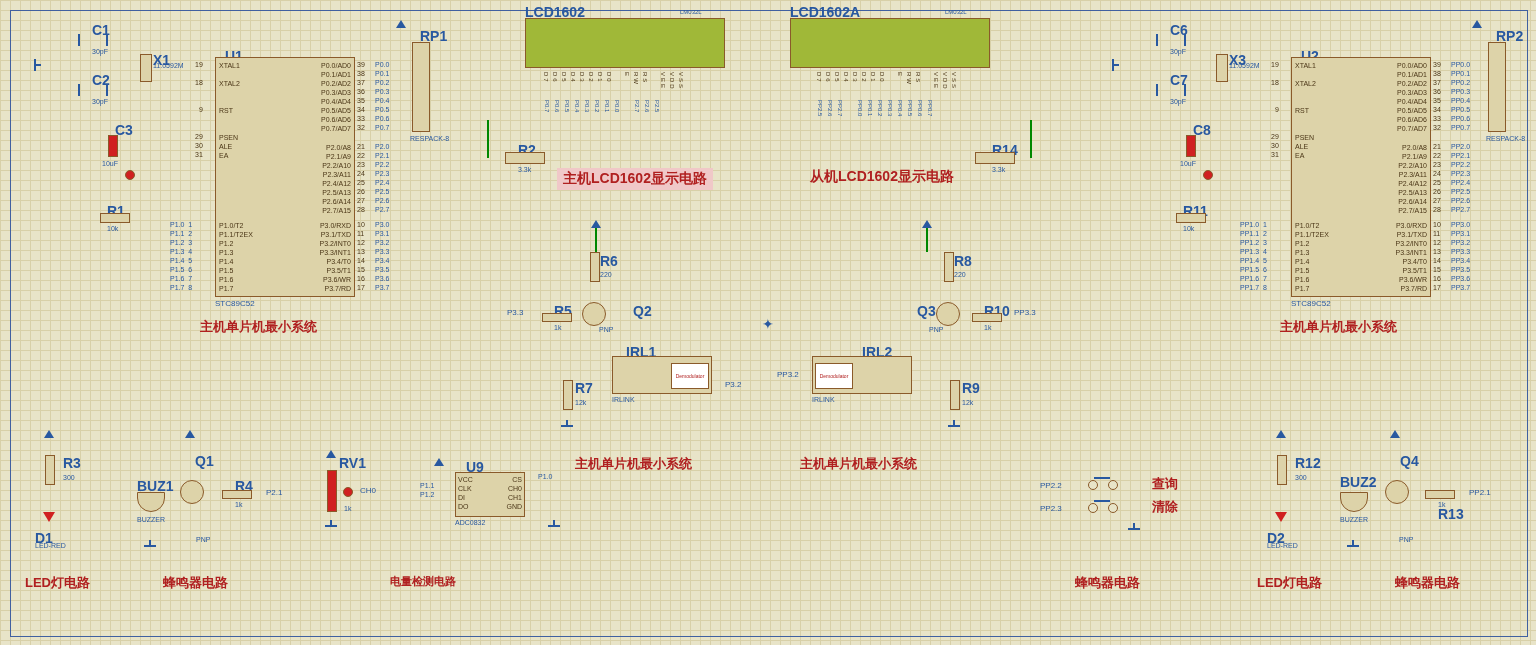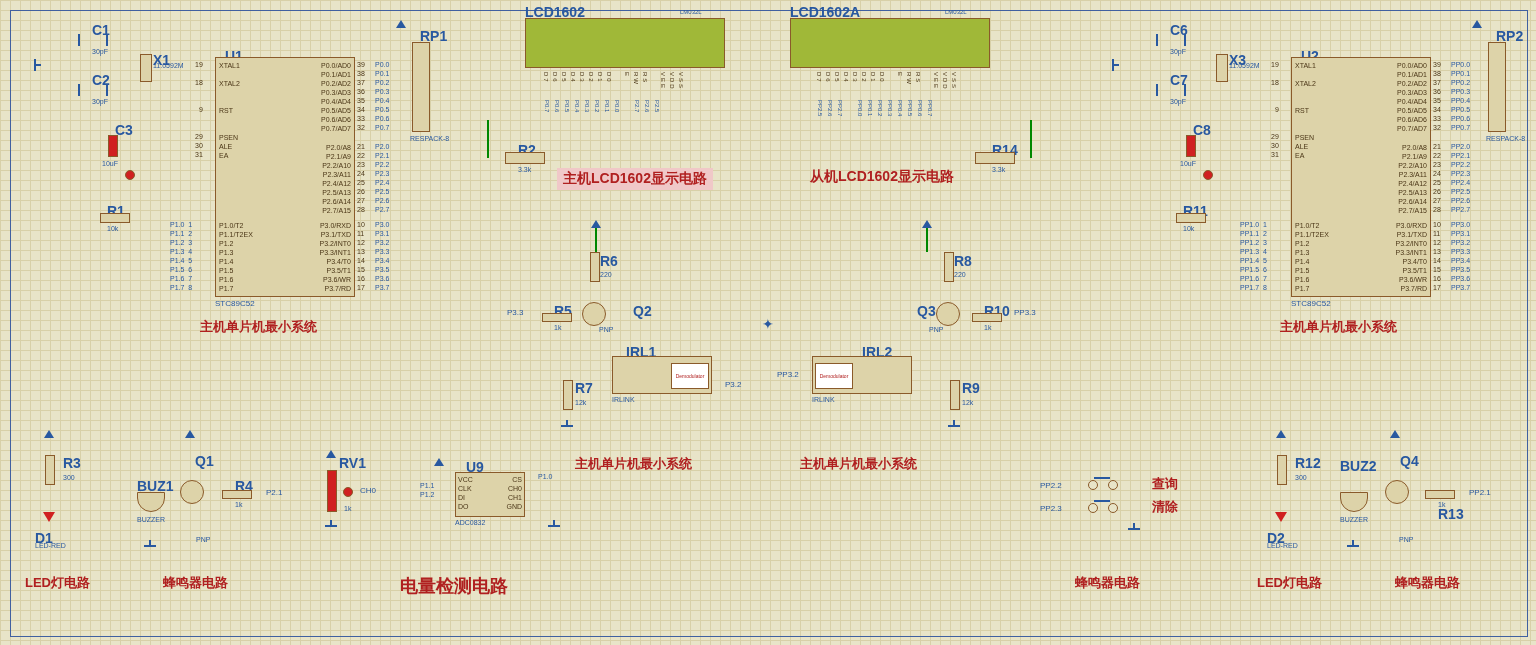--- a/index.html
+++ b/index.html
@@ -453,21 +453,21 @@
 <div class="comp" style="left:455px;top:472px;width:70px;height:45px">
   <div class="pinrow" style="left:2px;top:2px"><span>VCC</span><br><span>CLK</span><br><span>DI</span><br><span>DO</span></div>
   <div class="pinrow" style="right:2px;top:2px;text-align:right"><span>CS</span><br><span>CH0</span><br><span>CH1</span><br><span>GND</span></div>
 </div>
 <div class="val" style="left:420px;top:482px;font-size:7px">P1.1</div>
 <div class="val" style="left:420px;top:491px;font-size:7px">P1.2</div>
 <div class="val" style="left:538px;top:473px;font-size:7px">P1.0</div>
 <div class="val" style="left:455px;top:519px;font-size:7px">ADC0832</div>
 <div class="gnd" style="left:548px;top:520px"></div>
 <div class="pwr" style="left:434px;top:458px"></div>
-<div class="caption" style="left:400px;top:574px;font-size:18px">电量检测电路</div>
+<div class="caption" style="left:390px;top:574px;font-size:11px">电量检测电路</div>
 
 <div class="val" style="left:1040px;top:481px">PP2.2</div>
 <div class="term" style="left:1088px;top:480px"></div>
 <div class="term" style="left:1108px;top:480px"></div>
 <div class="wire" style="left:1094px;top:477px;width:16px;height:2px"></div>
 <div class="btn-label" style="left:1152px;top:475px">查询</div>
 <div class="val" style="left:1040px;top:504px">PP2.3</div>
 <div class="term" style="left:1088px;top:503px"></div>
 <div class="term" style="left:1108px;top:503px"></div>
 <div class="wire" style="left:1094px;top:500px;width:16px;height:2px"></div>
@@ -478,21 +478,21 @@
 <div class="pwr" style="left:1276px;top:430px"></div>
 <div class="lbl" style="left:1295px;top:455px">R12</div>
 <div class="comp" style="left:1277px;top:455px;width:10px;height:30px"></div>
 <div class="val" style="left:1295px;top:474px;font-size:7px">300</div>
 <div class="led" style="left:1275px;top:512px"></div>
 <div class="lbl" style="left:1267px;top:530px">D2</div>
 <div class="val" style="left:1267px;top:542px;font-size:7px">LED-RED</div>
 <div class="caption" style="left:1257px;top:574px;font-size:13px">LED灯电路</div>
 
 <div class="pwr" style="left:1390px;top:430px"></div>
-<div class="lbl" style="left:1340px;top:458px">BUZ2</div>
+<div class="lbl" style="left:1340px;top:474px">BUZ2</div>
 <div class="comp" style="left:1340px;top:492px;width:28px;height:20px;border-radius:0 0 14px 14px"></div>
 <div class="val" style="left:1340px;top:516px;font-size:7px">BUZZER</div>
 <div class="lbl" style="left:1400px;top:453px">Q4</div>
 <div class="comp" style="left:1385px;top:480px;width:24px;height:24px;border-radius:50%"></div>
 <div class="val" style="left:1399px;top:536px;font-size:7px">PNP</div>
 <div class="lbl" style="left:1438px;top:506px">R13</div>
 <div class="comp" style="left:1425px;top:490px;width:30px;height:9px"></div>
 <div class="val" style="left:1438px;top:501px;font-size:7px">1k</div>
 <div class="val" style="left:1469px;top:488px">PP2.1</div>
 <div class="gnd" style="left:1347px;top:540px"></div>

